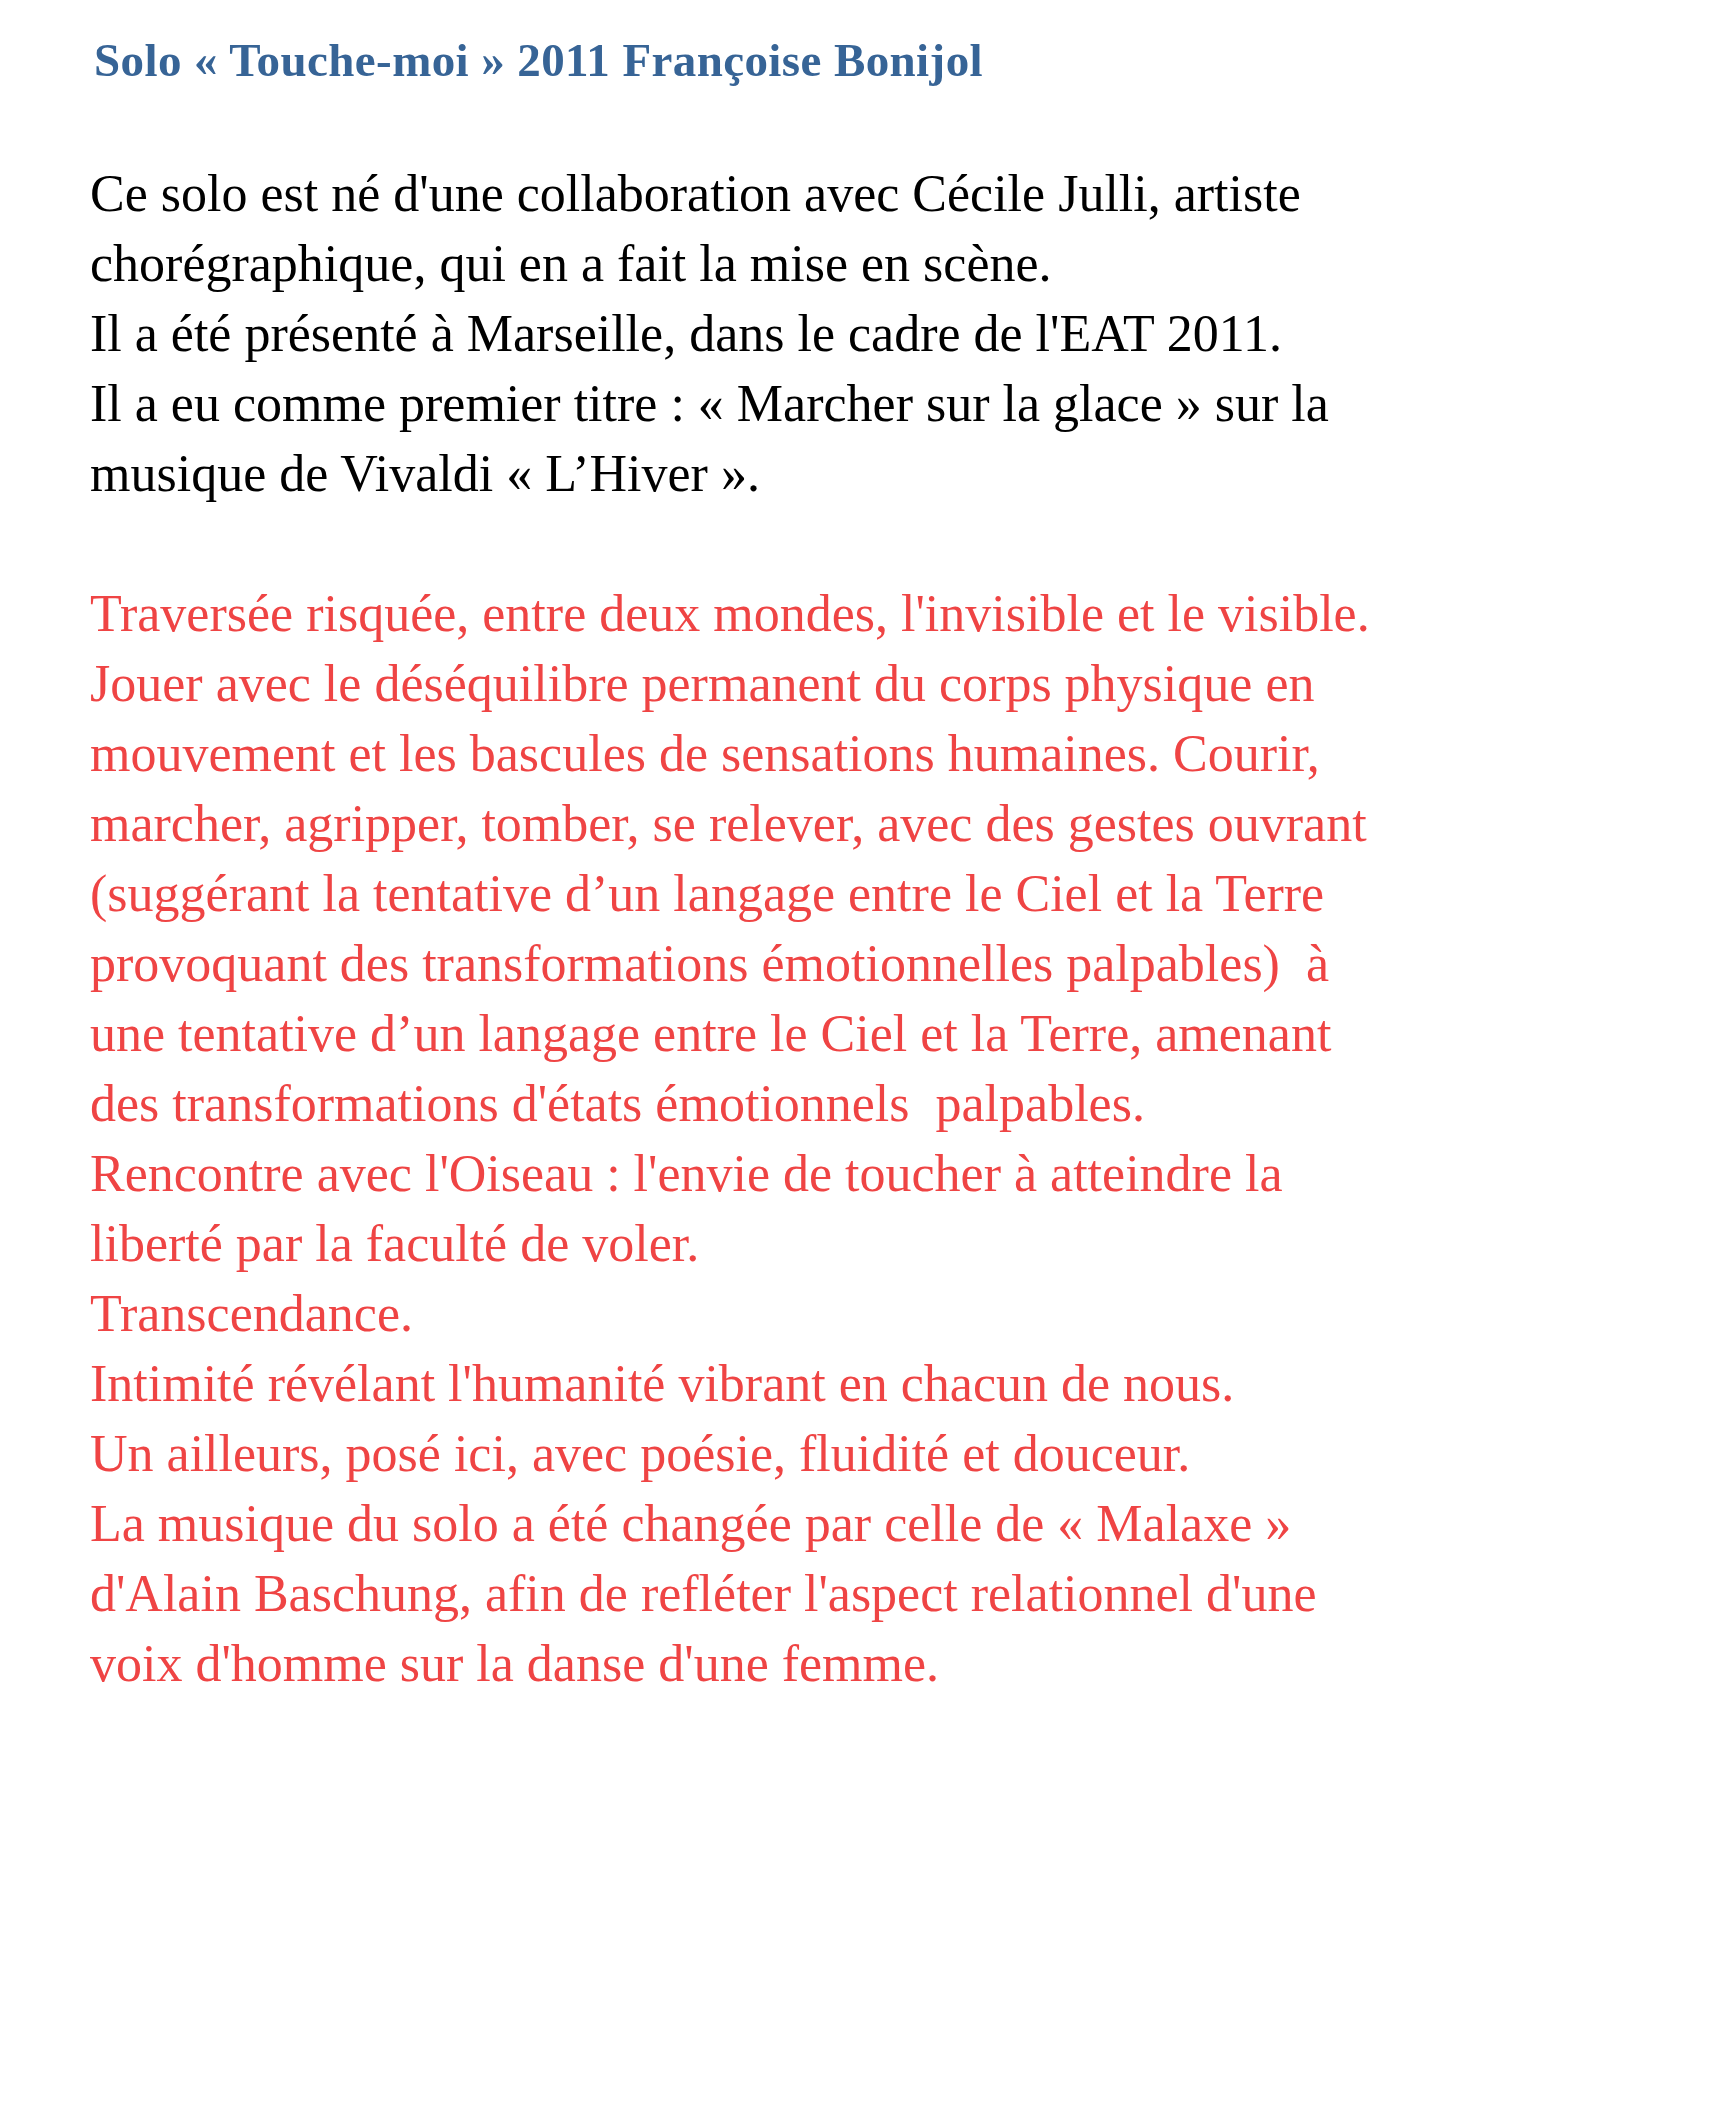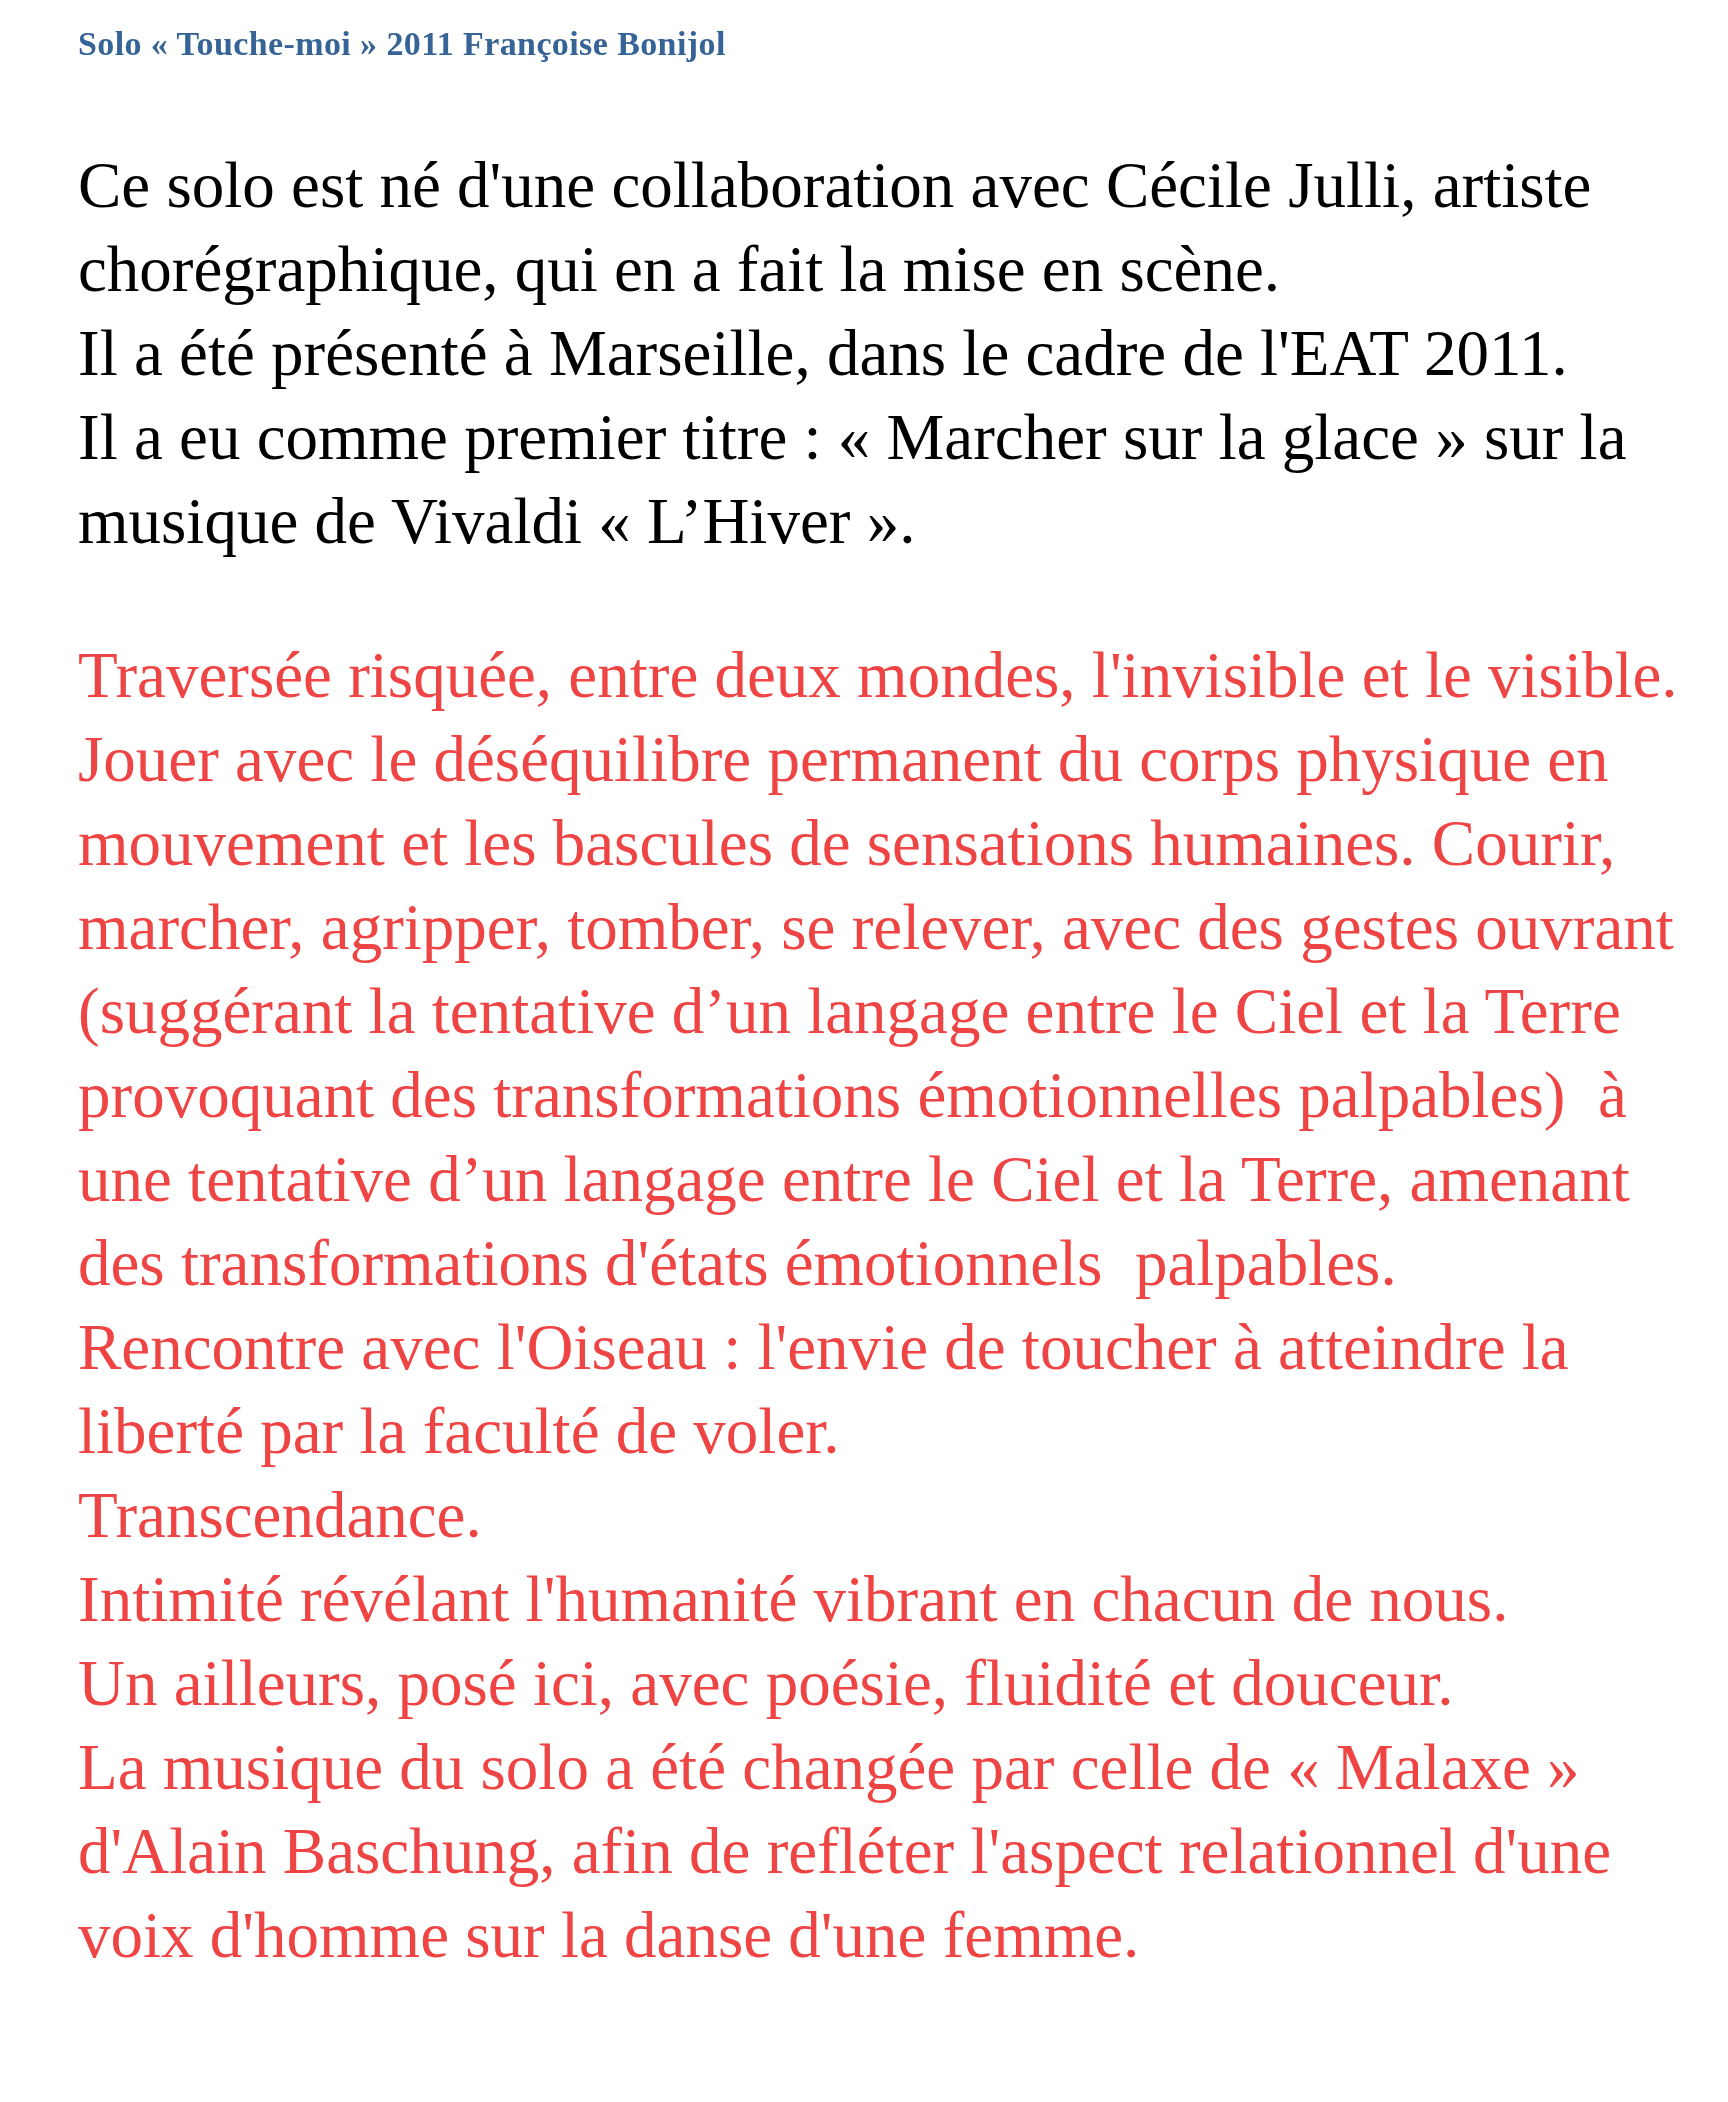--- a/index.html
+++ b/index.html
@@ -14,37 +14,37 @@
     font-family: "Liberation Serif", serif;
   }
   .page {
     box-sizing: border-box;
     width: 1728px;
     height: 2102px;
     padding: 11.5px 33px 0 78px;
     background: #ffffff;
   }
   .doc-title {
-    margin: 0;
+    margin: 16px;
     font-family: "Liberation Serif", serif;
     font-weight: bold;
-    font-size: 34px;
+    font-size: 47px;
     line-height: 64px;
     letter-spacing: 0.4px;
     color: #376496;
     white-space: pre-wrap;
   }
   .content {
     margin-top: 67px;
   }
   .para {
-    margin: 0;
+    margin: 12px;
     font-family: "Liberation Serif", serif;
-    font-size: 65px;
-    line-height: 84px;
+    font-size: 52px;
+    line-height: 70px;
     color: #000000;
     white-space: pre-wrap;
     max-width: 1637px;
   }
   .para + .para {
     margin-top: 70px;
   }
 </style>
 </head>
 <body style="background: rgb(255, 255, 255);">

